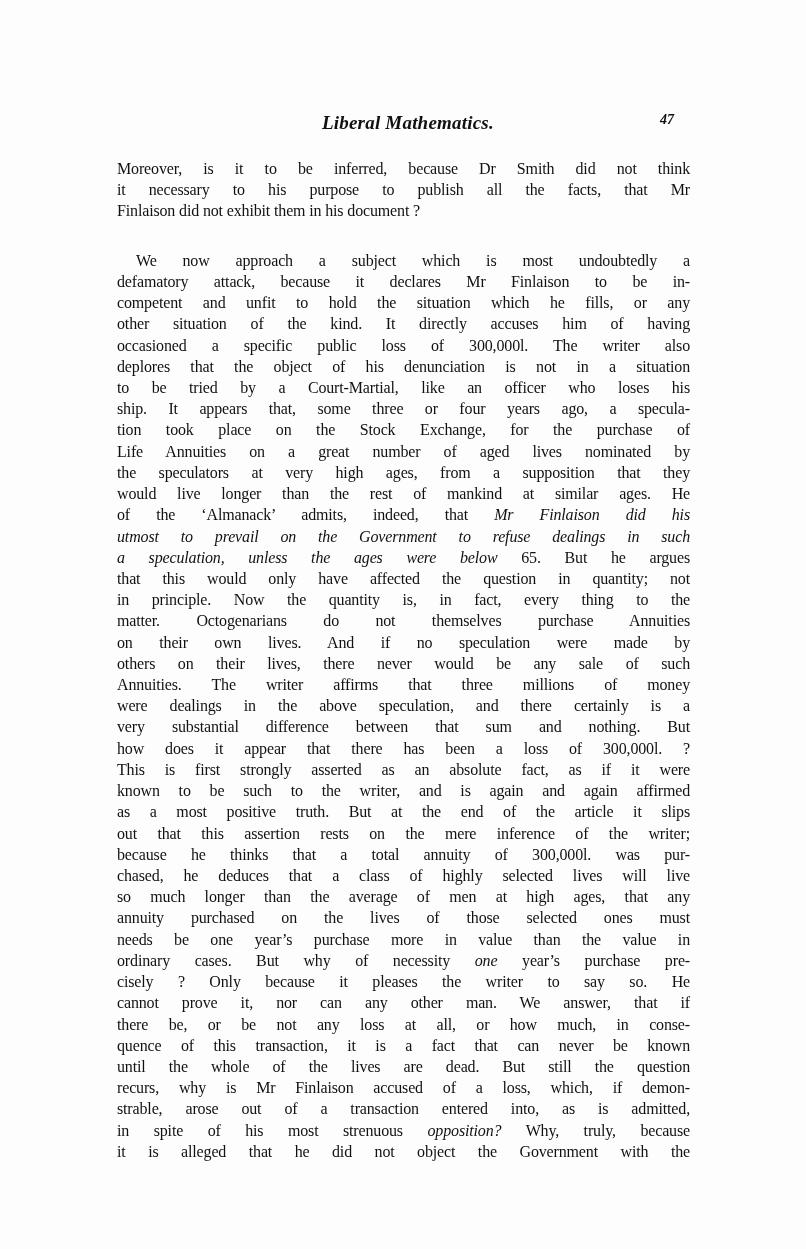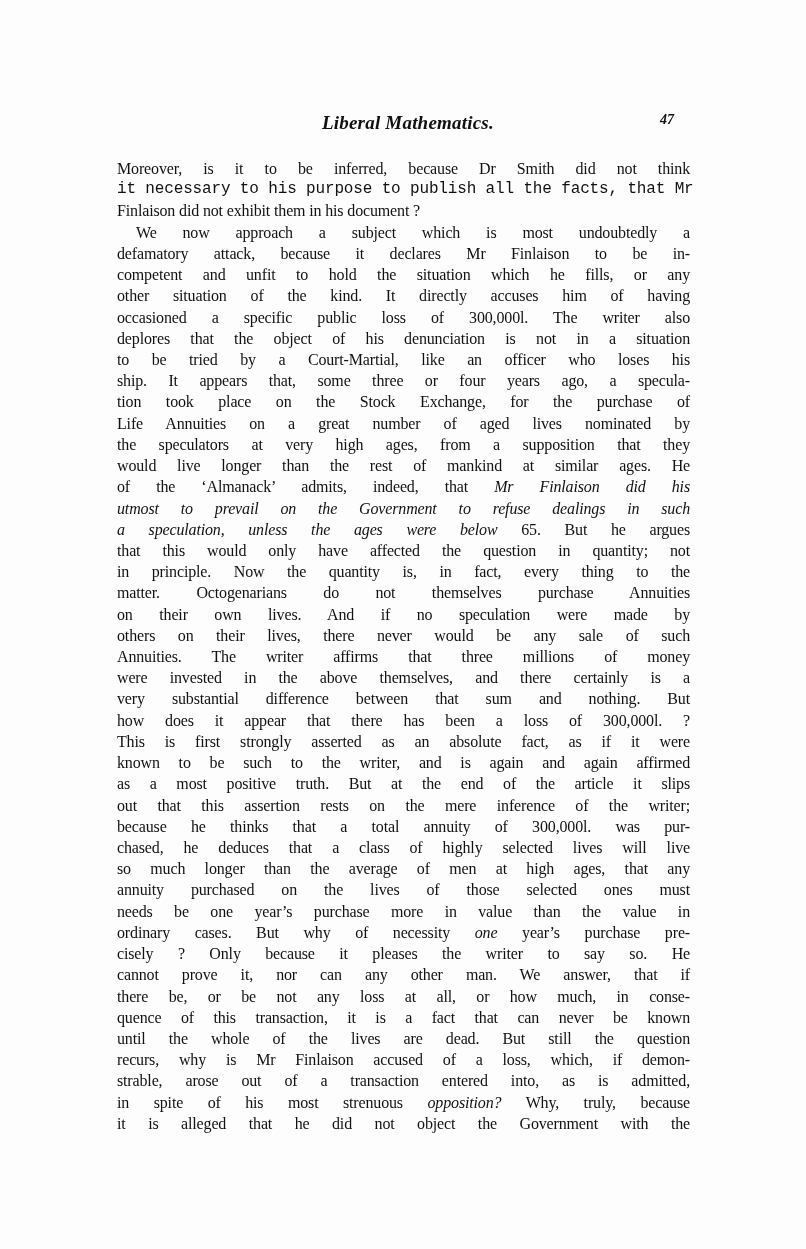--- a/index.html
+++ b/index.html
@@ -60,36 +60,37 @@
     white-space: nowrap;
     text-align: justify;
     text-align-last: justify;
     letter-spacing: -0.15px;
   }
   .line.last {
     text-align-last: left;
   }
   .line.indent {
     padding-left: 19px;
+    margin-top: 28px;
   }
   .line i {
     font-style: italic;
   }
 </style>
 </head>
 <body>
 
 <div class="page">
   <div class="running-head">
     <span class="running-title">Liberal Mathematics.</span>
     <span class="page-number">47</span>
   </div>
   <div class="body-text" id="body-text">
       <span class="line" style="height: 21.2222px; line-height: 21.2222px;">Moreover, is it to be inferred, because Dr Smith did not think</span>
-      <span class="line" style="height: 21.2222px; line-height: 21.2222px; font-family: Liberation Mono, monospace;">it necessary to his purpose to publish all the facts, that Mr</span>
+      <span class="line" style="height: 21.2222px; line-height: 21.2222px;">it necessary to his purpose to publish all the facts, that Mr</span>
       <span class="line last" style="height: 21.2222px; line-height: 21.2222px;">Finlaison did not exhibit them in his document ?</span>
       <span class="line indent" style="height: 21.2222px; line-height: 21.2222px;">We now approach a subject which is most undoubtedly a</span>
       <span class="line" style="height: 21.2222px; line-height: 21.2222px;">defamatory attack, because it declares Mr Finlaison to be in-</span>
       <span class="line" style="height: 21.2222px; line-height: 21.2222px;">competent and unfit to hold the situation which he fills, or any</span>
       <span class="line" style="height: 21.2222px; line-height: 21.2222px;">other situation of the kind.  It directly accuses him of having</span>
       <span class="line" style="height: 21.2222px; line-height: 21.2222px;">occasioned a specific public loss of 300,000l.  The writer also</span>
       <span class="line" style="height: 21.2222px; line-height: 21.2222px;">deplores that the object of his denunciation is not in a situation</span>
       <span class="line" style="height: 21.2222px; line-height: 21.2222px;">to be tried by a Court-Martial, like an officer who loses his</span>
       <span class="line" style="height: 21.2222px; line-height: 21.2222px;">ship.  It appears that, some three or four years ago, a specula-</span>
       <span class="line" style="height: 21.2222px; line-height: 21.2222px;">tion took place on the Stock Exchange, for the purchase of</span>
@@ -98,21 +99,21 @@
       <span class="line" style="height: 21.2222px; line-height: 21.2222px;">would live longer than the rest of mankind at similar ages.  He</span>
       <span class="line" style="height: 21.2222px; line-height: 21.2222px;">of the ‘Almanack’ admits, indeed, that <i>Mr Finlaison did his</i></span>
       <span class="line" style="height: 21.2222px; line-height: 21.2222px;"><i>utmost to prevail on the Government to refuse dealings in such</i></span>
       <span class="line" style="height: 21.2222px; line-height: 21.2222px;"><i>a speculation, unless the ages were below</i> 65.  But he argues</span>
       <span class="line" style="height: 21.2222px; line-height: 21.2222px;">that this would only have affected the question in quantity; not</span>
       <span class="line" style="height: 21.2222px; line-height: 21.2222px;">in principle.  Now the quantity is, in fact, every thing to the</span>
       <span class="line" style="height: 21.2222px; line-height: 21.2222px;">matter.  Octogenarians do not themselves purchase Annuities</span>
       <span class="line" style="height: 21.2222px; line-height: 21.2222px;">on their own lives.  And if no speculation were made by</span>
       <span class="line" style="height: 21.2222px; line-height: 21.2222px;">others on their lives, there never would be any sale of such</span>
       <span class="line" style="height: 21.2222px; line-height: 21.2222px;">Annuities.  The writer affirms that three millions of money</span>
-      <span class="line" style="height: 21.2222px; line-height: 21.2222px;">were invested in the above themselves, and there certainly is a</span>
+      <span class="line" style="height: 21.2222px; line-height: 21.2222px;">were dealings in the above speculation, and there certainly is a</span>
       <span class="line" style="height: 21.2222px; line-height: 21.2222px;">very substantial difference between that sum and nothing.  But</span>
       <span class="line" style="height: 21.2222px; line-height: 21.2222px;">how does it appear that there has been a loss of 300,000l. ?</span>
       <span class="line" style="height: 21.2222px; line-height: 21.2222px;">This is first strongly asserted as an absolute fact, as if it were</span>
       <span class="line" style="height: 21.2222px; line-height: 21.2222px;">known to be such to the writer, and is again and again affirmed</span>
       <span class="line" style="height: 21.2222px; line-height: 21.2222px;">as a most positive truth.  But at the end of the article it slips</span>
       <span class="line" style="height: 21.2222px; line-height: 21.2222px;">out that this assertion rests on the mere inference of the writer;</span>
       <span class="line" style="height: 21.2222px; line-height: 21.2222px;">because he thinks that a total annuity of 300,000l. was pur-</span>
       <span class="line" style="height: 21.2222px; line-height: 21.2222px;">chased, he deduces that a class of highly selected lives will live</span>
       <span class="line" style="height: 21.2222px; line-height: 21.2222px;">so much longer than the average of men at high ages, that any</span>
       <span class="line" style="height: 21.2222px; line-height: 21.2222px;">annuity purchased on the lives of those selected ones must</span>

